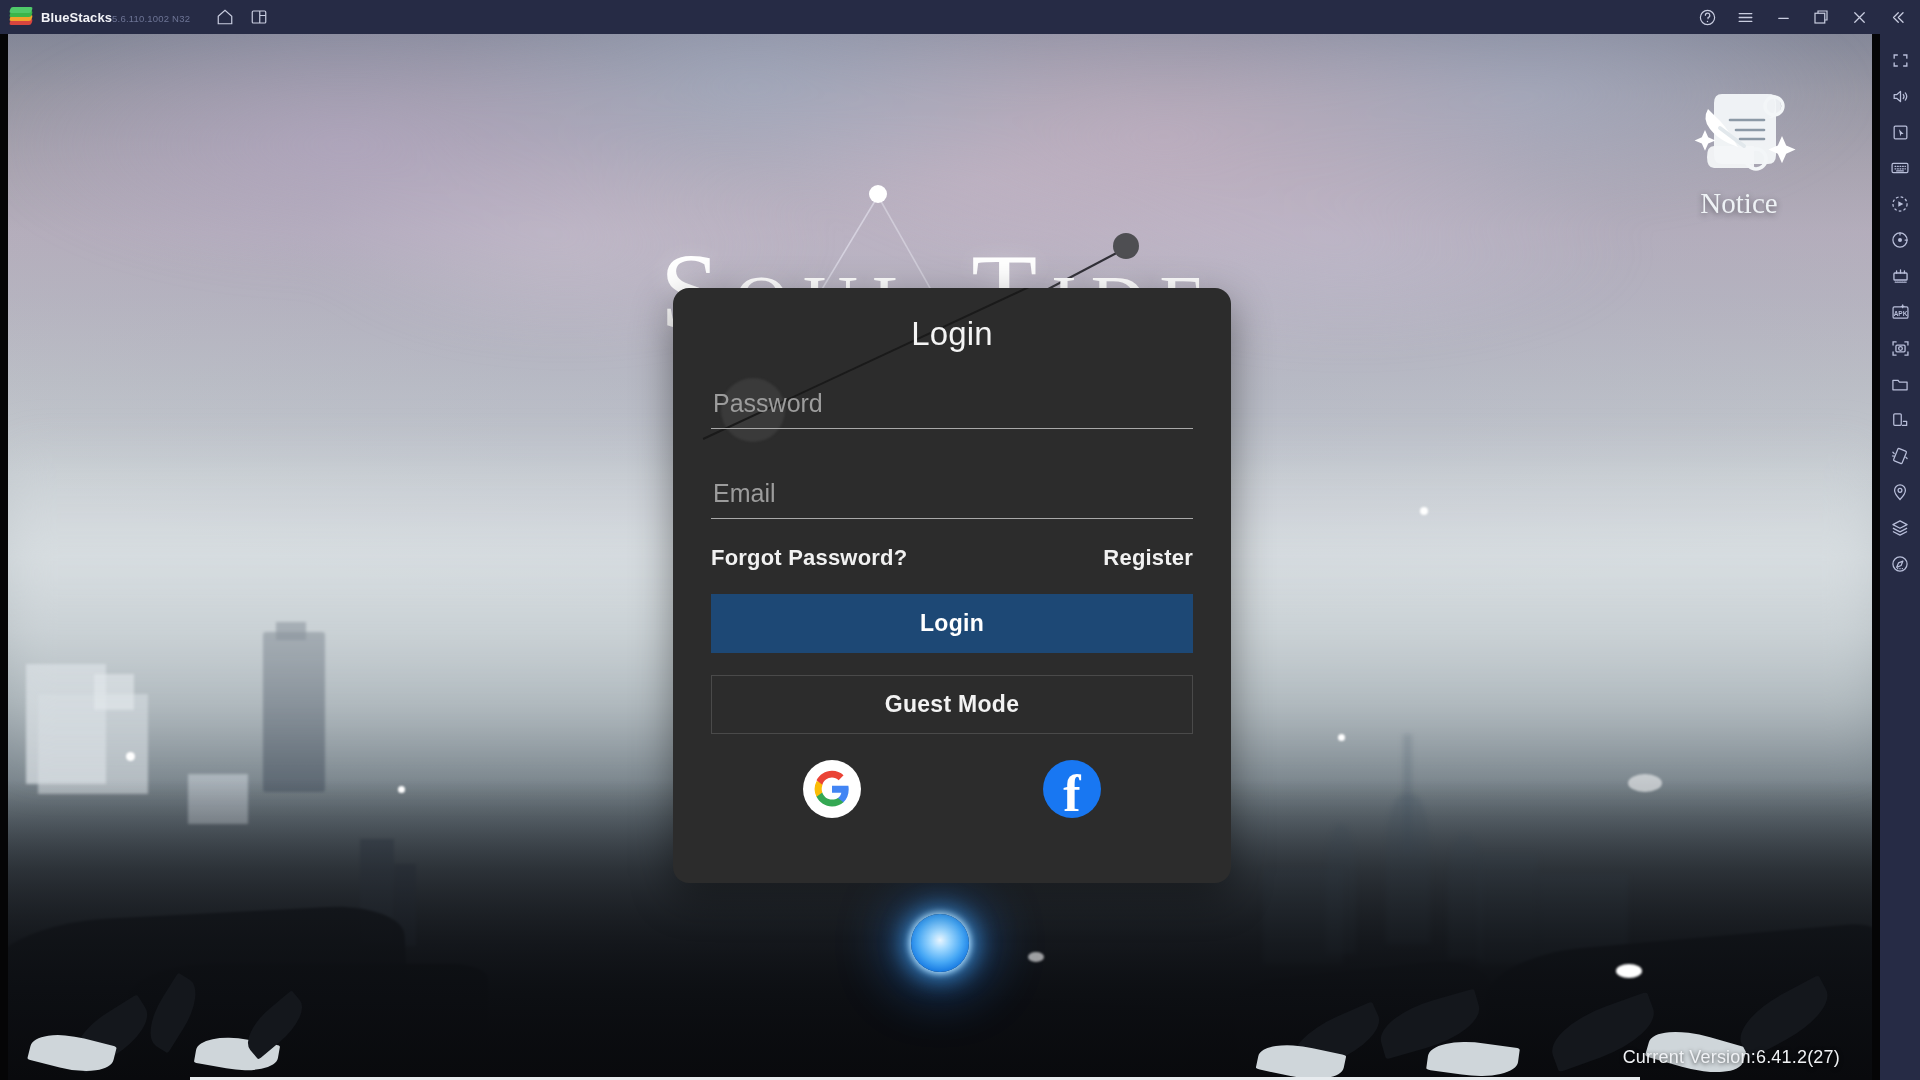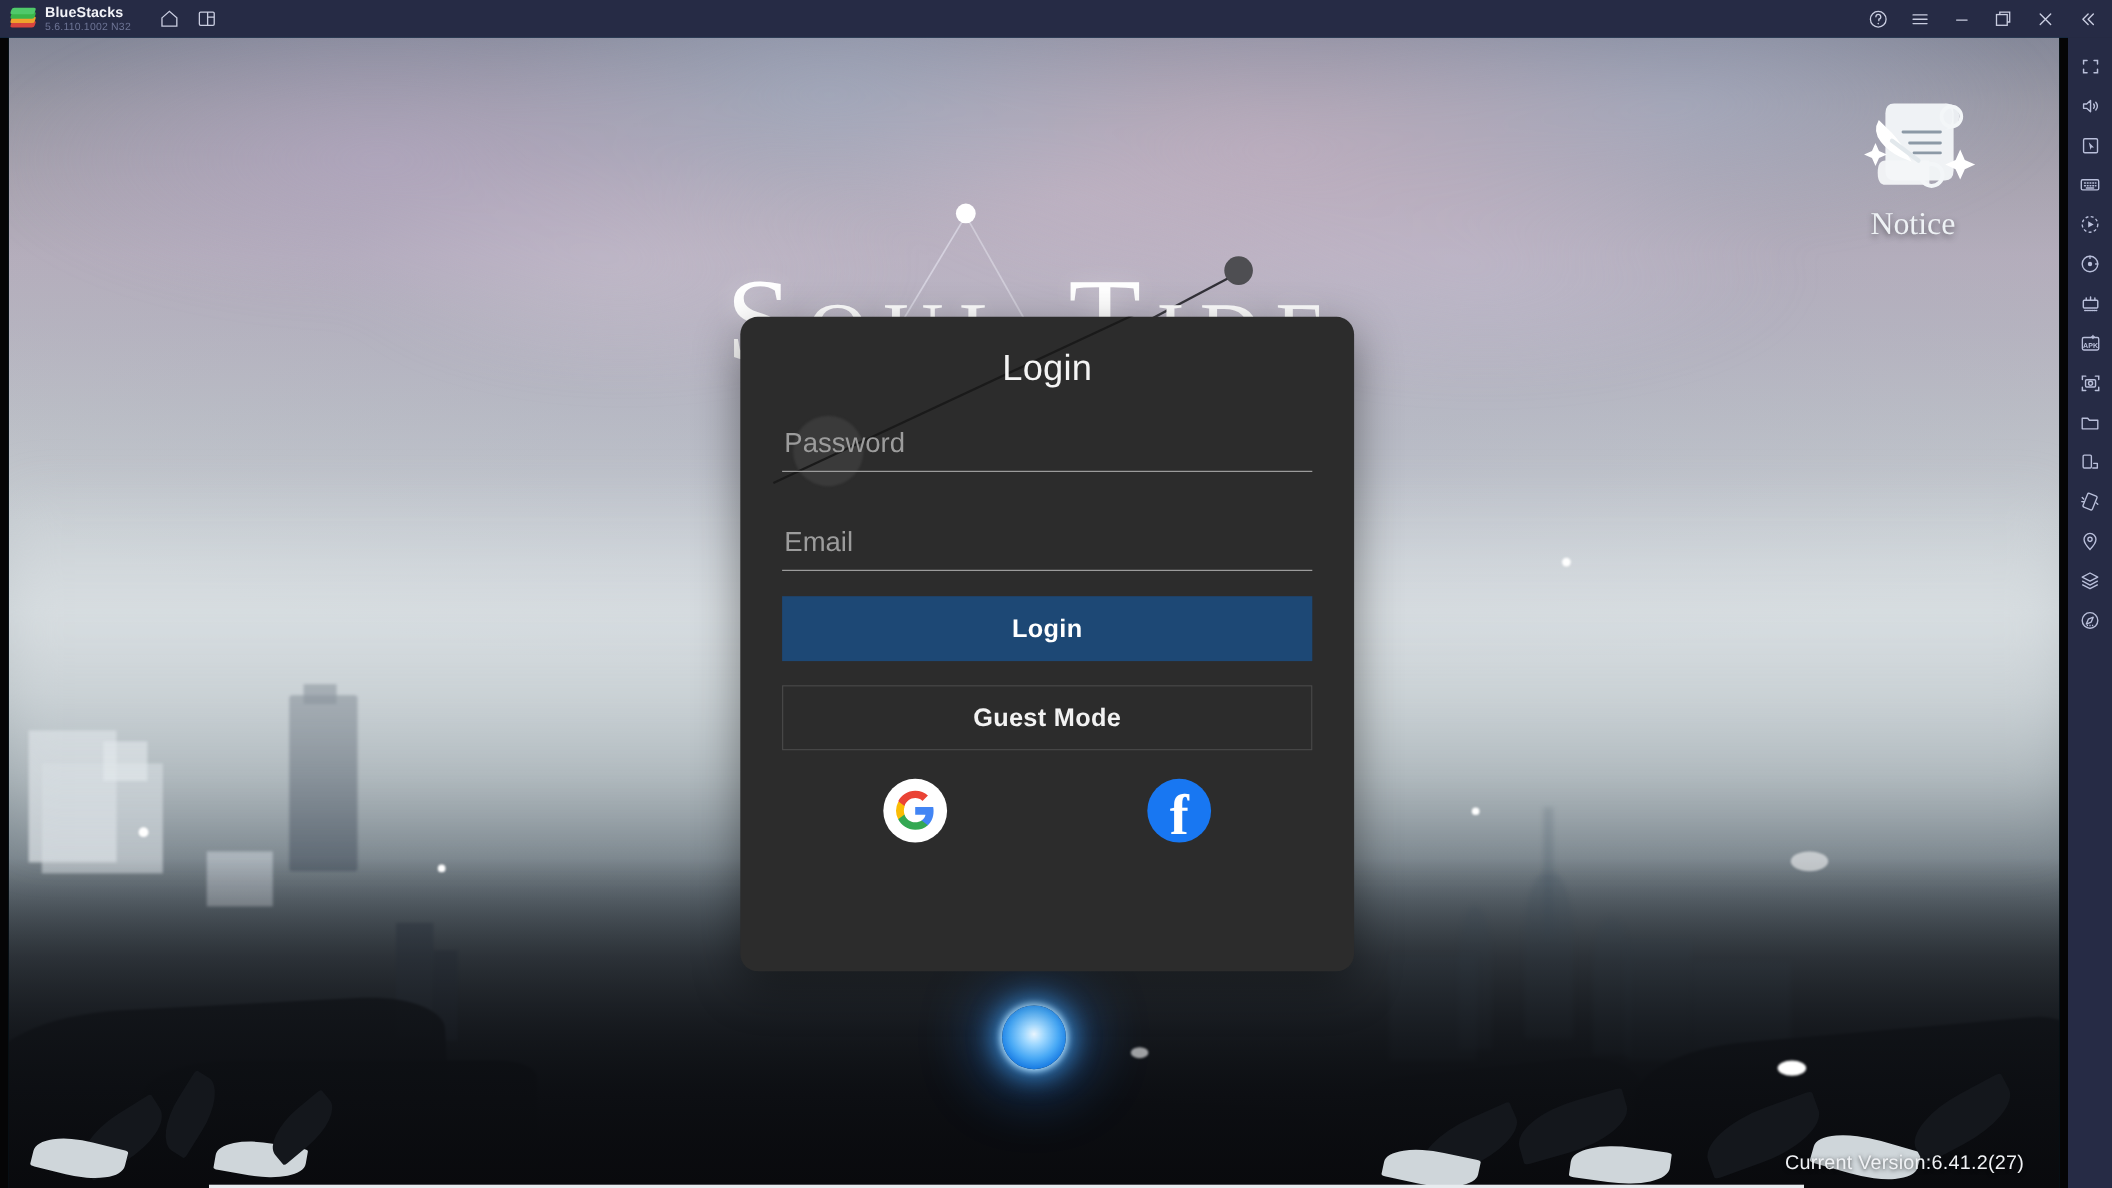--- a/index.html
+++ b/index.html
@@ -28,21 +28,21 @@
     width: 22px; height: 22px;
     margin-left: 10px; margin-right: 9px;
     position: relative; flex: none;
   }
   #bs-logo .lay { position: absolute; left: 0; width: 22px; height: 6px; border-radius: 2px; transform: skewX(-18deg); }
   #bs-logo .l1 { top: 13px; background: #d8453e; }
   #bs-logo .l2 { top: 9px;  background: #f0a32c; }
   #bs-logo .l3 { top: 5px;  background: #3bb54a; }
   #bs-logo .l4 { top: 1px;  background: #4fc96a; }
 
-  .bs-titles { display: flex; flex-direction: column; justify-content: center; line-height: 1; }
+  .bs-titles { display: flex; justify-content: center; line-height: 1; }
   .bs-name { font-size: 13px; color: #f2f3f8; font-weight: bold; letter-spacing: .1px; }
   .bs-ver  { font-size: 9.5px; color: #6d7495; margin-top: 3px; letter-spacing: .2px; }
 
   .tb-icon {
     width: 34px; height: 34px;
     display: flex; align-items: center; justify-content: center;
     color: #c9cde0;
   }
   .tb-icon svg { display: block; }
   #tb-nav { display: flex; margin-left: 18px; }
@@ -64,21 +64,21 @@
     color: #b9bfda;
   }
   .sb-item svg { display: block; }
 
   
   #viewport {
     position: absolute;
     top: 34px; left: 0;
     width: 1880px; height: 1046px;
     overflow: hidden;
-    background: #0c4a6e;
+    background: #f97316;
   }
   #game {
     position: absolute;
     top: 0; left: 8px;
     width: 1864px; height: 1046px;
     overflow: hidden;
     background: #1b1f26;
   }
 
   
@@ -519,20 +519,24 @@
         <div id="panel-title">Login</div>
 
         <div class="field-wrap" id="pass-wrap">
           <input class="field-input" type="password" placeholder="Password" style="">
         </div>
 
         <div class="field-wrap" id="email-wrap">
           <input class="field-input" type="text" placeholder="Email" style="">
         </div>
 
+        <div id="links-row">
+          <span class="panel-link">Forgot Password?</span>
+          <span class="panel-link">Register</span>
+        </div>
 
         <div id="login-button">Login</div>
         <div id="guest-button">Guest Mode</div>
 
         <div id="social-row">
           <div class="social-btn" id="google-btn">
             <svg width="38" height="38" viewBox="0 0 48 48">
               <path fill="#4285F4" d="M45.1 24.5c0-1.6-.14-3.2-.43-4.7H24v8.9h11.8c-.5 2.7-2.05 5-4.37 6.55v5.4h7.05c4.13-3.8 6.6-9.4 6.6-16.15z"></path>
               <path fill="#34A853" d="M24 46c5.9 0 10.85-1.95 14.47-5.3l-7.05-5.45c-1.96 1.3-4.47 2.1-7.42 2.1-5.7 0-10.54-3.85-12.27-9.05H4.45v5.6C8.06 41.1 15.4 46 24 46z"></path>
               <path fill="#FBBC05" d="M11.73 28.3a13.3 13.3 0 0 1 0-8.6v-5.6H4.45a22 22 0 0 0 0 19.8l7.28-5.6z"></path>

